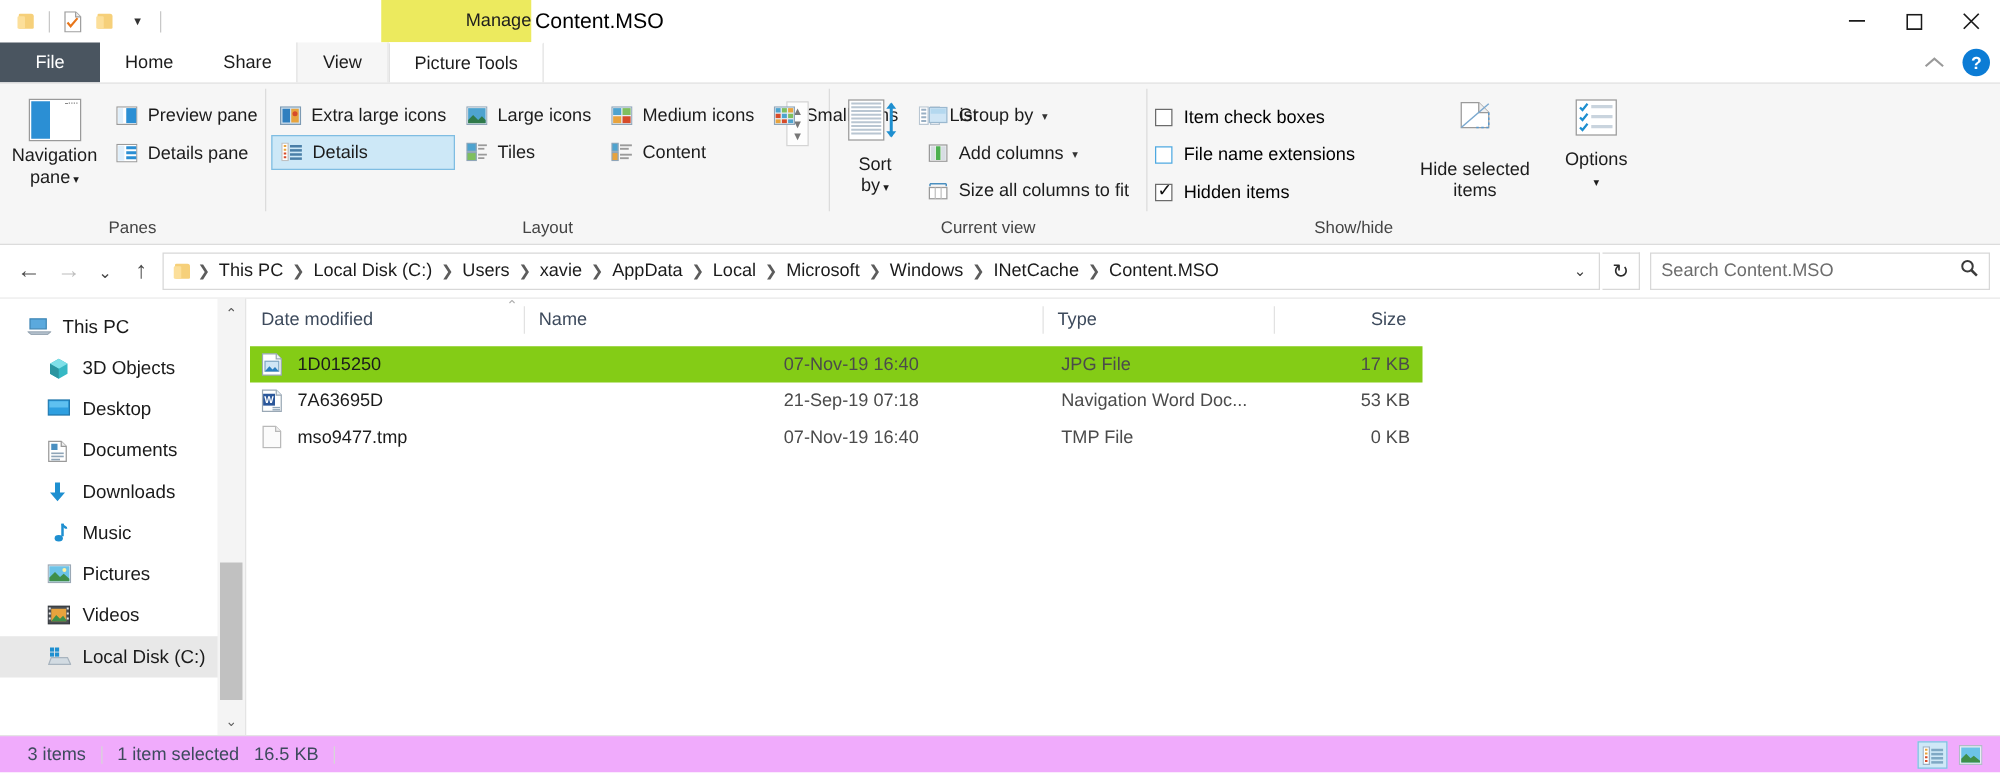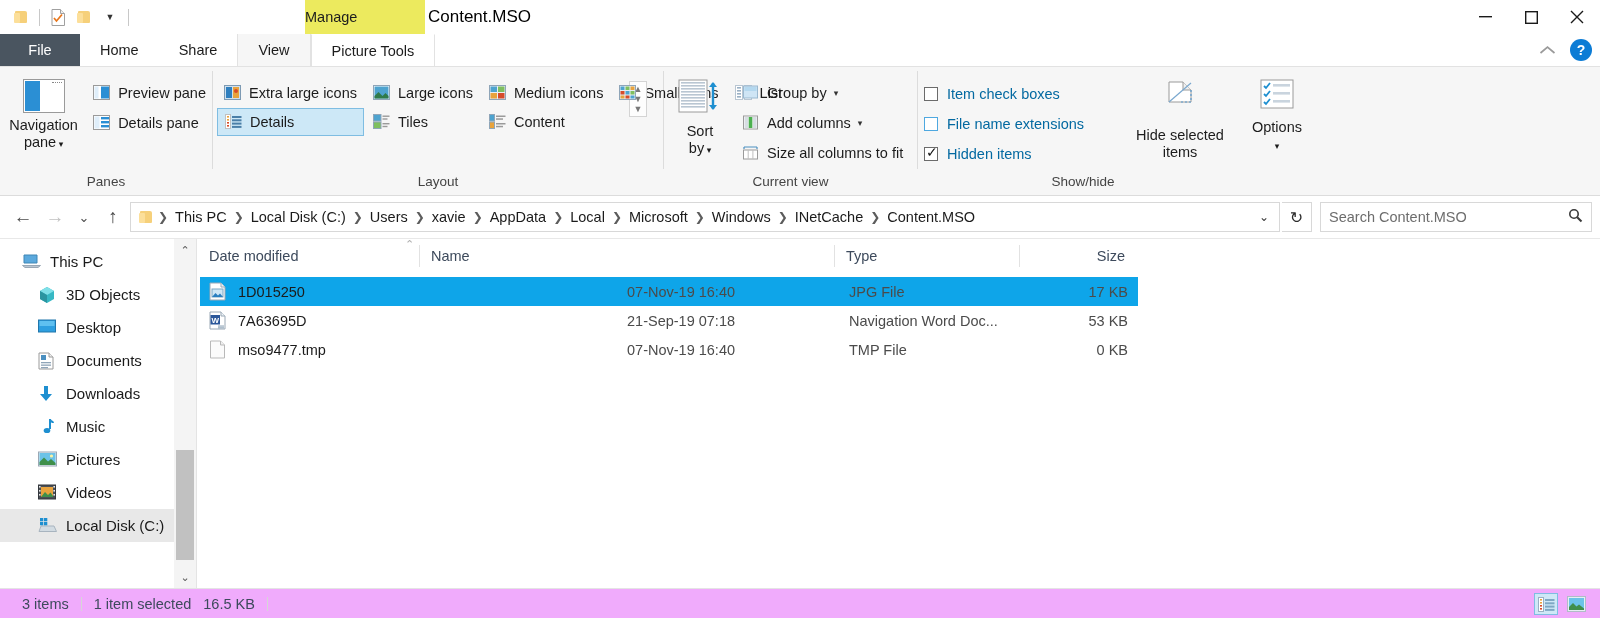--- a/index.html
+++ b/index.html
@@ -19,21 +19,21 @@
   .qat { position: absolute; left: 8px; top: 0; height: 34px; display: flex; align-items: center; gap: 0px; }
   .qat-item { width: 26px; height: 30px; display: flex; align-items: center; justify-content: center; }
   .qat-sep { width: 1px; height: 17px; background: #c8c8c8; margin: 0 5px; }
   .folder-ico { width: 16px; height: 14px; position: relative; }
   .folder-ico:before { content:""; position: absolute; left: 2px; top: 1px; width: 12px; height: 12px; background: #f6d07a; border-radius: 1px 2px 1px 1px; }
   .folder-ico:after { content:""; position: absolute; left: 1px; top: 3px; width: 6px; height: 10px; background: #fcdf9a; border-radius: 1px; }
   .qat-arrow { font-size: 9px; color: #333; }
 
   .manage-tab {
     position: absolute; left: 305px; top: 0; width: 120px; height: 34px;
-    background: #ecea5e; display: flex; align-items: center; justify-content: flex-start;
+    background: #ecea5e; display: flex; align-items: center; justify-content: flex-end;
     font-size: 14.5px; color: #1d1d1d;
   }
   .win-title { position: absolute; left: 428px; top: 0; height: 34px; display: flex; align-items: center; font-size: 17px; color: #000; }
 
   .wctrls { position: absolute; right: 0; top: 0; height: 34px; display: flex; }
   .wbtn { width: 46px; height: 34px; display: flex; align-items: center; justify-content: center; }
   .wbtn svg { display: block; }
 
   
   .tabstrip { height: 32px; flex: 0 0 32px; position: relative; background: #fff; }
@@ -66,21 +66,21 @@
 
   
   .layout-grid { display: grid; grid-template-columns: repeat(5, 1fr); grid-auto-rows: 28px; column-gap: 2px; row-gap: 1px; padding-top: 4px; }
   .lay-item { display: flex; align-items: center; gap: 7px; padding: 0 7px; font-size: 14.5px; color: #1c1c1c; white-space: nowrap; cursor: default; }
   .lay-item.sel { background: #cde8f7; border: 1px solid #7fbde2; }
   .lay-scroll { width: 18px; border: 1px solid #d4d4d4; background: #fdfdfd; display: flex; flex-direction: column; align-items: center; justify-content: space-between; margin: 6px 0 8px 4px; padding: 2px 0; }
   .lay-scroll span { font-size: 9px; color: #777; line-height: 10px; }
 
   
   .chk-list { display: flex; flex-direction: column; gap: 3px; padding-top: 5px; }
-  .chk-row { height: 27px; display: flex; align-items: center; gap: 9px; padding: 0 6px; font-size: 14.5px; color: #0369a1; white-space: nowrap; cursor: default; }
+  .chk-row { height: 27px; display: flex; align-items: center; gap: 9px; padding: 0 6px; font-size: 14.5px; color: #000000; white-space: nowrap; cursor: default; }
   .cbox { width: 14px; height: 14px; border: 1px solid #6b6b6b; background: #fff; flex: 0 0 14px; position: relative; }
   .cbox.blue { border-color: #4ea8e0; }
   .cbox.checked:after { content:"✓"; position: absolute; left: 1px; top: -4px; font-size: 14px; color: #111; }
 
   
   .addrbar { flex: 0 0 42px; height: 42px; display: flex; align-items: center; background: #fff; padding: 0 8px; gap: 2px; }
   .navbtn { width: 30px; height: 30px; display: flex; align-items: center; justify-content: center; font-size: 19px; color: #4a4a4a; }
   .navbtn.dim { color: #c0c0c0; }
   .navbtn.small { width: 24px; font-size: 13px; }
   .crumbbox { flex: 1; height: 30px; border: 1px solid #d8d8d8; background: #fff; display: flex; align-items: center; padding: 0 4px; min-width: 0; }
@@ -111,21 +111,21 @@
   .sortcaret { position: absolute; left: 208px; top: -1px; font-size: 11px; color: #aeaeae; }
   .col { font-size: 14.5px; color: #3d4a5c; padding-left: 12px; display: flex; align-items: center; height: 34px; position: relative; cursor: default; }
   .col + .col:before { content:""; position: absolute; left: 0; top: 6px; bottom: 6px; width: 1px; background: #e2e2e2; }
   .col-name { width: 415px; flex: 0 0 415px; }
   .col-date { width: 222px; flex: 0 0 222px; }
   .col-type { width: 185px; flex: 0 0 185px; }
   .col-size { width: 118px; flex: 0 0 118px; justify-content: flex-end; padding-right: 12px; padding-left: 0; }
   .col-size:before { left: 0; }
   .rows { flex: 1; padding-top: 4px; }
   .row { height: 29px; display: flex; align-items: center; width: 938px; margin-left: 3px; cursor: default; }
-  .row.sel { background: #0ea5e9; }
+  .row.sel { background: #84cc16; }
   .cell { font-size: 14.5px; color: #1b1b1b; display: flex; align-items: center; height: 29px; }
   .cell-name { width: 415px; flex: 0 0 415px; gap: 9px; padding-left: 9px; }
   .cell-date { width: 222px; flex: 0 0 222px; padding-left: 12px; color: #4b4b4b; }
   .cell-type { width: 185px; flex: 0 0 185px; padding-left: 12px; color: #4b4b4b; }
   .cell-size { width: 118px; flex: 0 0 118px; justify-content: flex-end; padding-right: 12px; color: #4b4b4b; }
   .fico { width: 20px; height: 20px; flex: 0 0 20px; position: relative; }
 
   
   .statusbar { flex: 0 0 30px; height: 30px; border-top: 1px solid #e4e4e4; display: flex; align-items: center; padding: 0 10px; background: #f0abfc; position: relative; }
   .st-text { font-size: 14.5px; color: #3d4a5c; padding: 0 12px; white-space: nowrap; }

